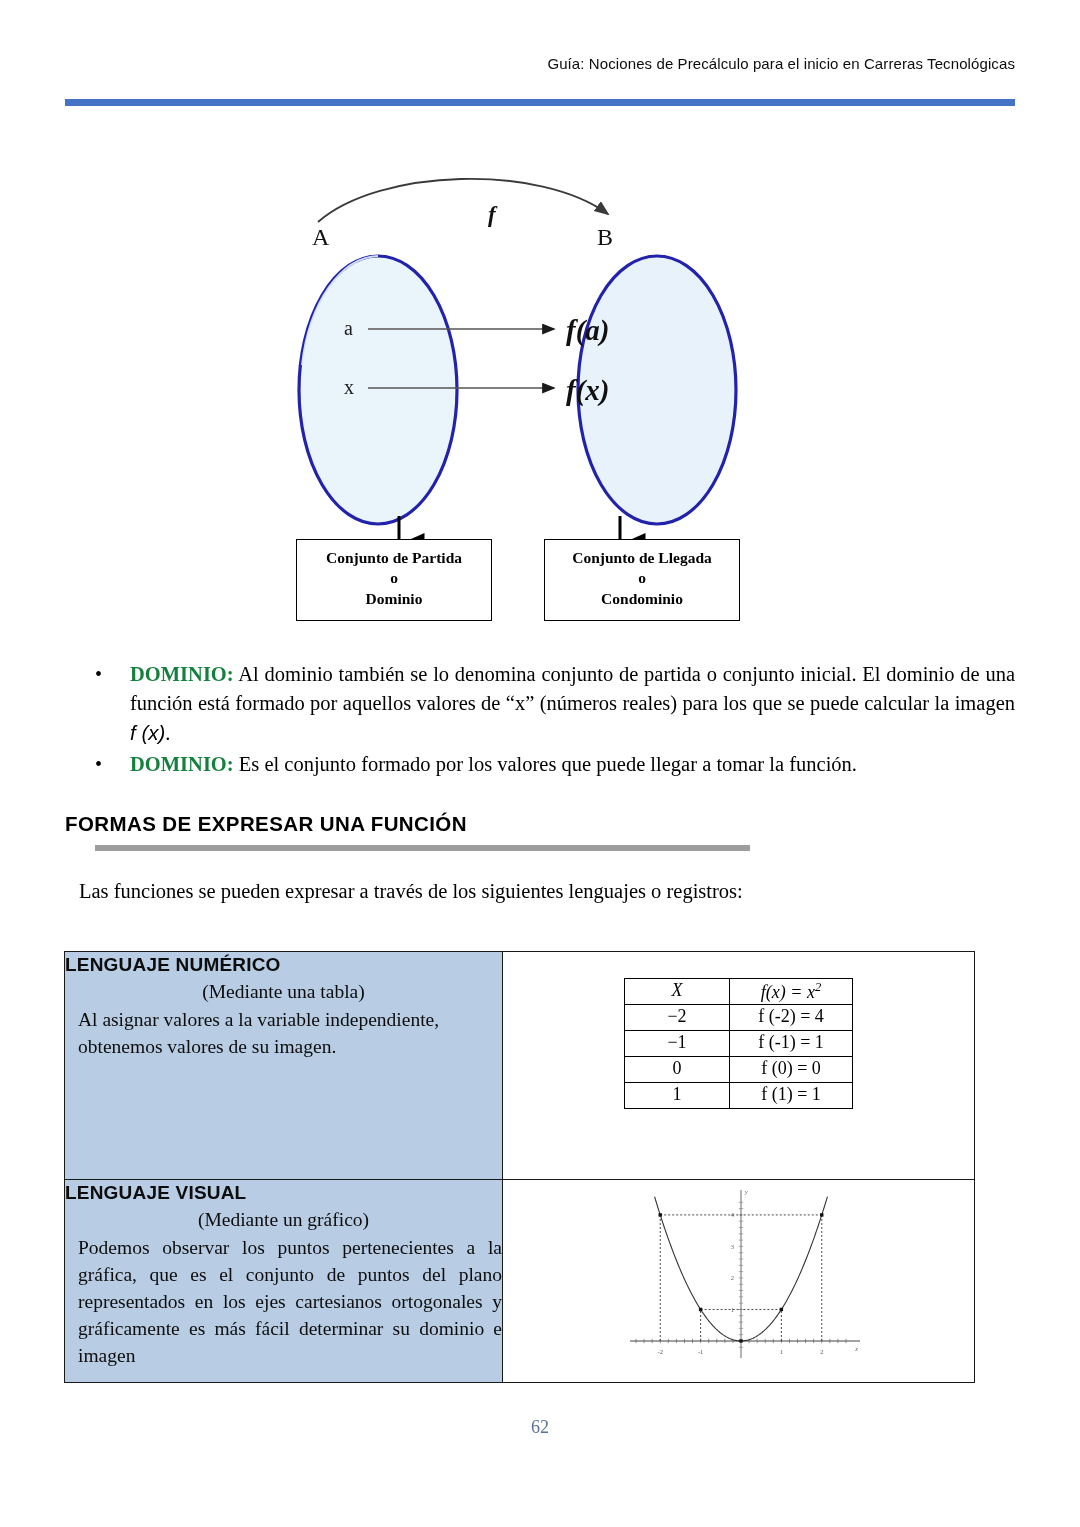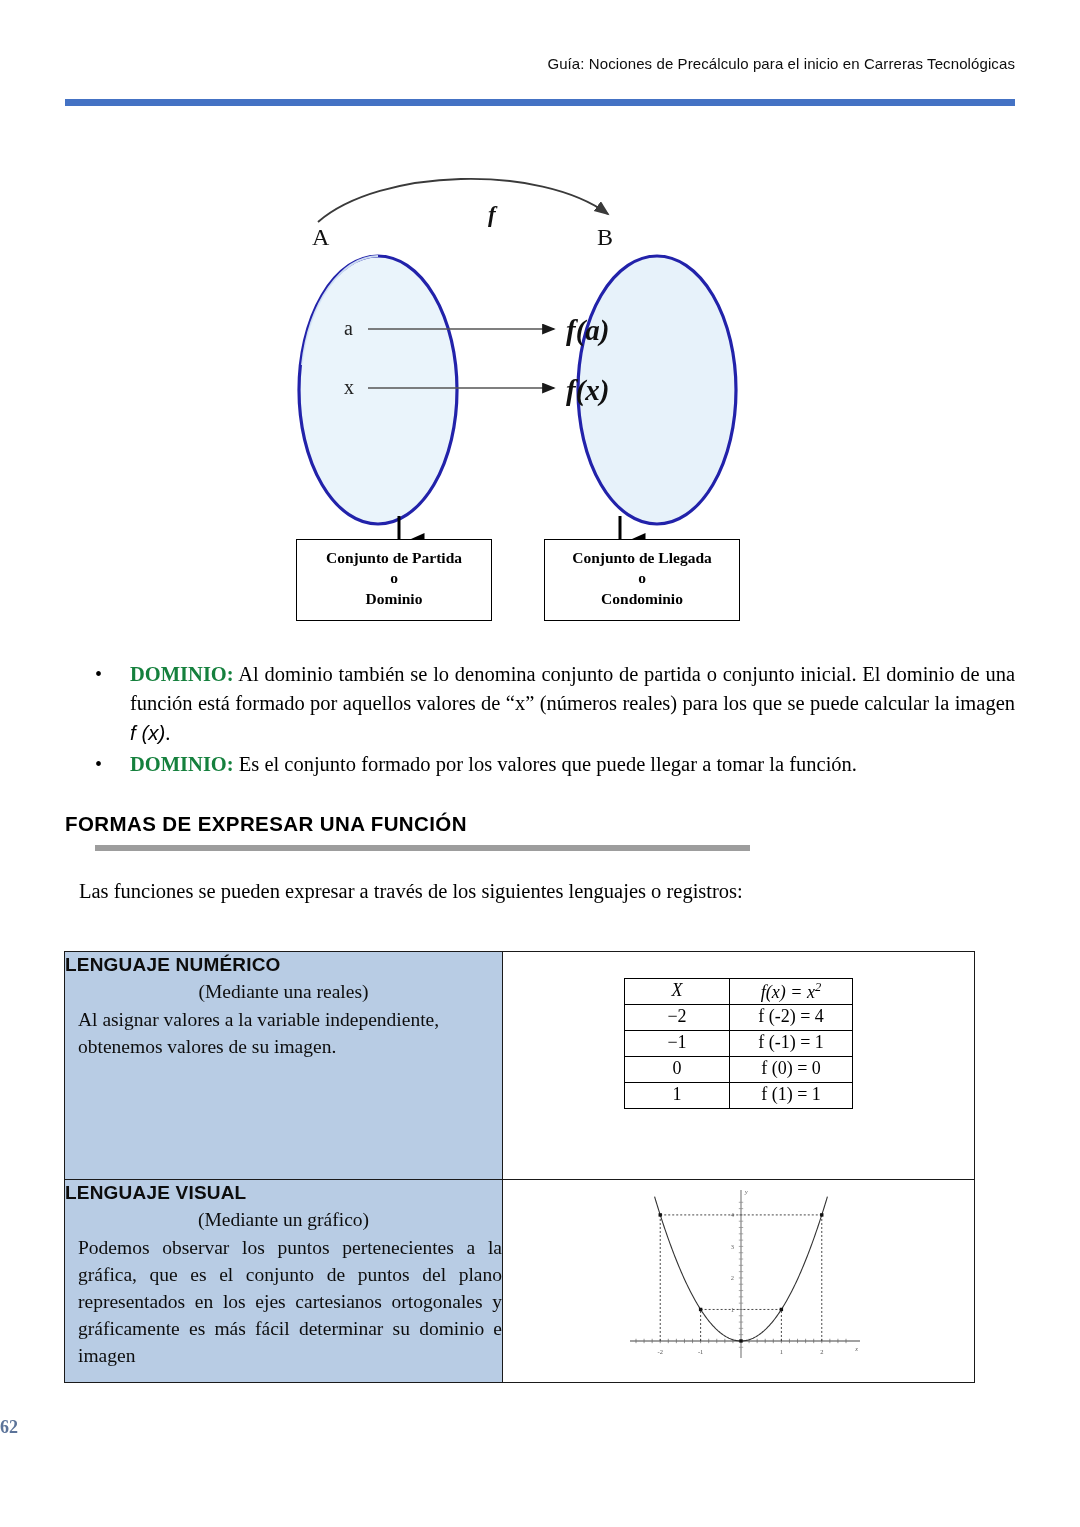--- a/index.html
+++ b/index.html
@@ -203,25 +203,24 @@
     text-align: center;
     padding: 6px 0 4px 0;
   }
 
   
   .page-number {
     position: absolute;
     left: 0;
     top: 1417px;
     width: 1080px;
-    text-align: left;
+    text-align: center;
     font-family: "Liberation Serif", serif;
     font-size: 18px;
     color: #5b7399;
-    font-weight: bold;
   }
 </style>
 </head>
 <body>
 
 <div class="page-header">
   <div class="header-title">Guía: Nociones de Precálculo para el inicio en Carreras Tecnológicas</div>
   <div class="header-rule"></div>
 </div>
 
@@ -297,21 +296,21 @@
 <div class="section-rule"></div>
 
 <div class="intro-text">Las funciones se pueden expresar a través de los siguientes lenguajes o registros:</div>
 
 <table class="lang-table">
   <tbody>
 
     <tr>
       <td class="cell-desc" style="width:437px; height:227px;">
         <span class="cell-title">LENGUAJE NUMÉRICO</span>
-        <span class="cell-sub">(Mediante una reales)</span>
+        <span class="cell-sub">(Mediante una tabla)</span>
         <span class="cell-body">Al asignar valores a la variable independiente, obtenemos valores de su imagen.</span>
       </td>
       <td class="cell-media">
         <table class="num-table">
           <tbody>
             <tr class="head">
               <td class="col-x">X</td>
               <td class="col-f"><span>f(x) = x</span><span class="sup">2</span></td>
             </tr>
             <tr>

